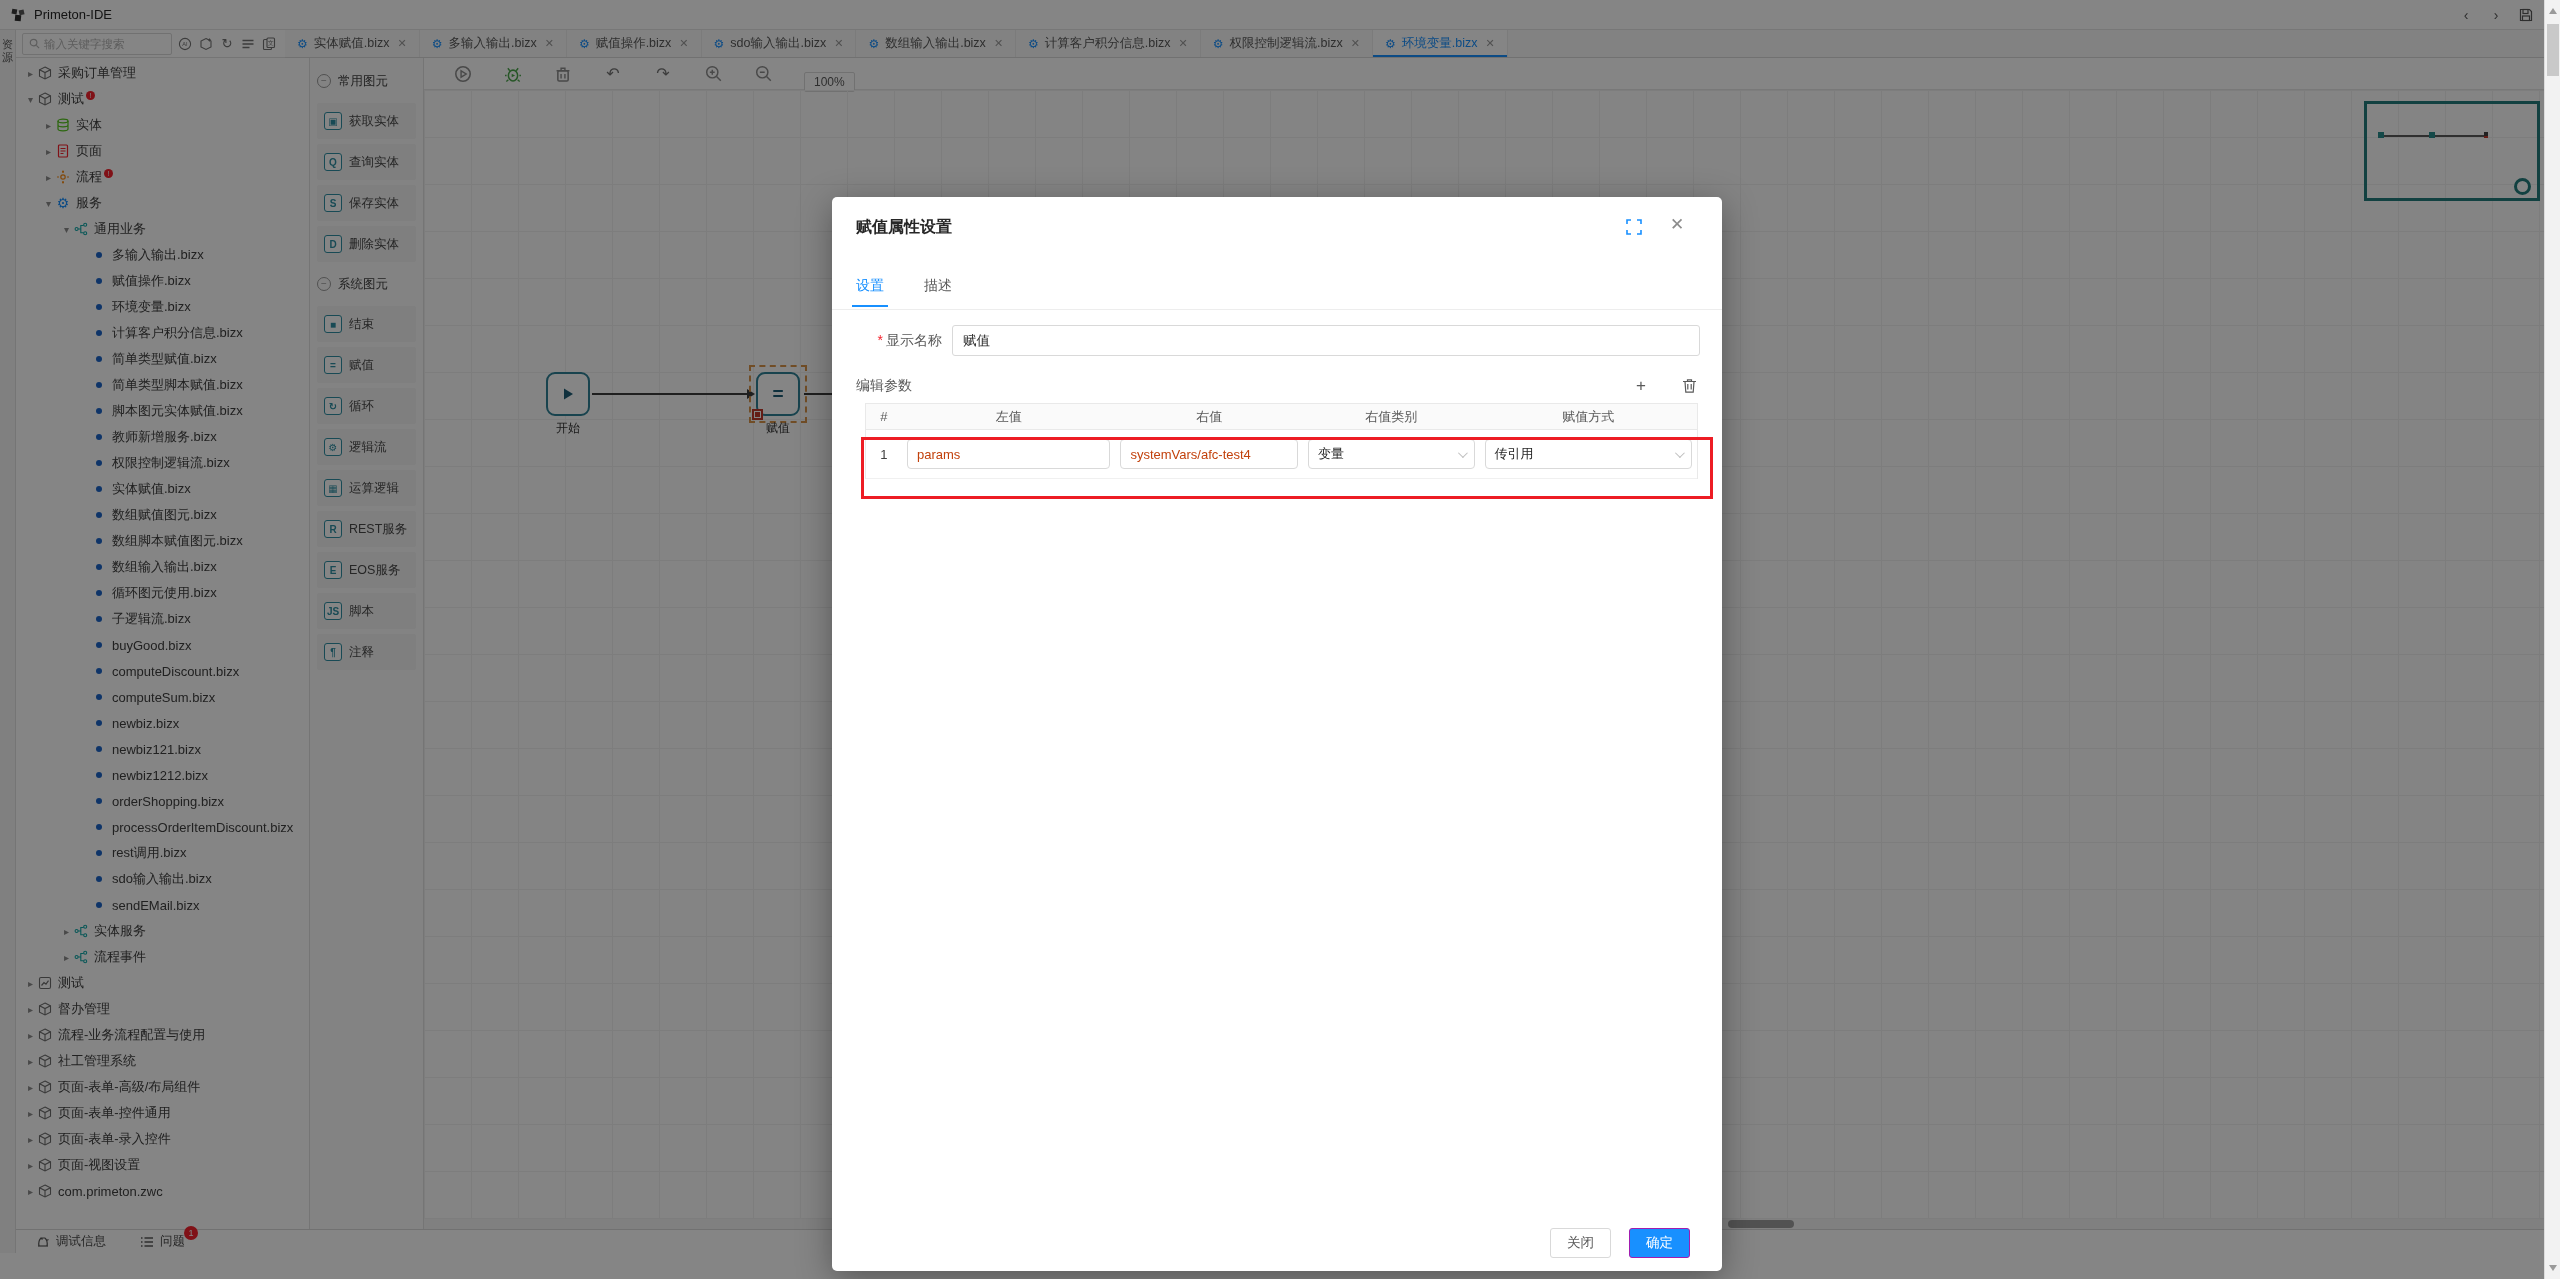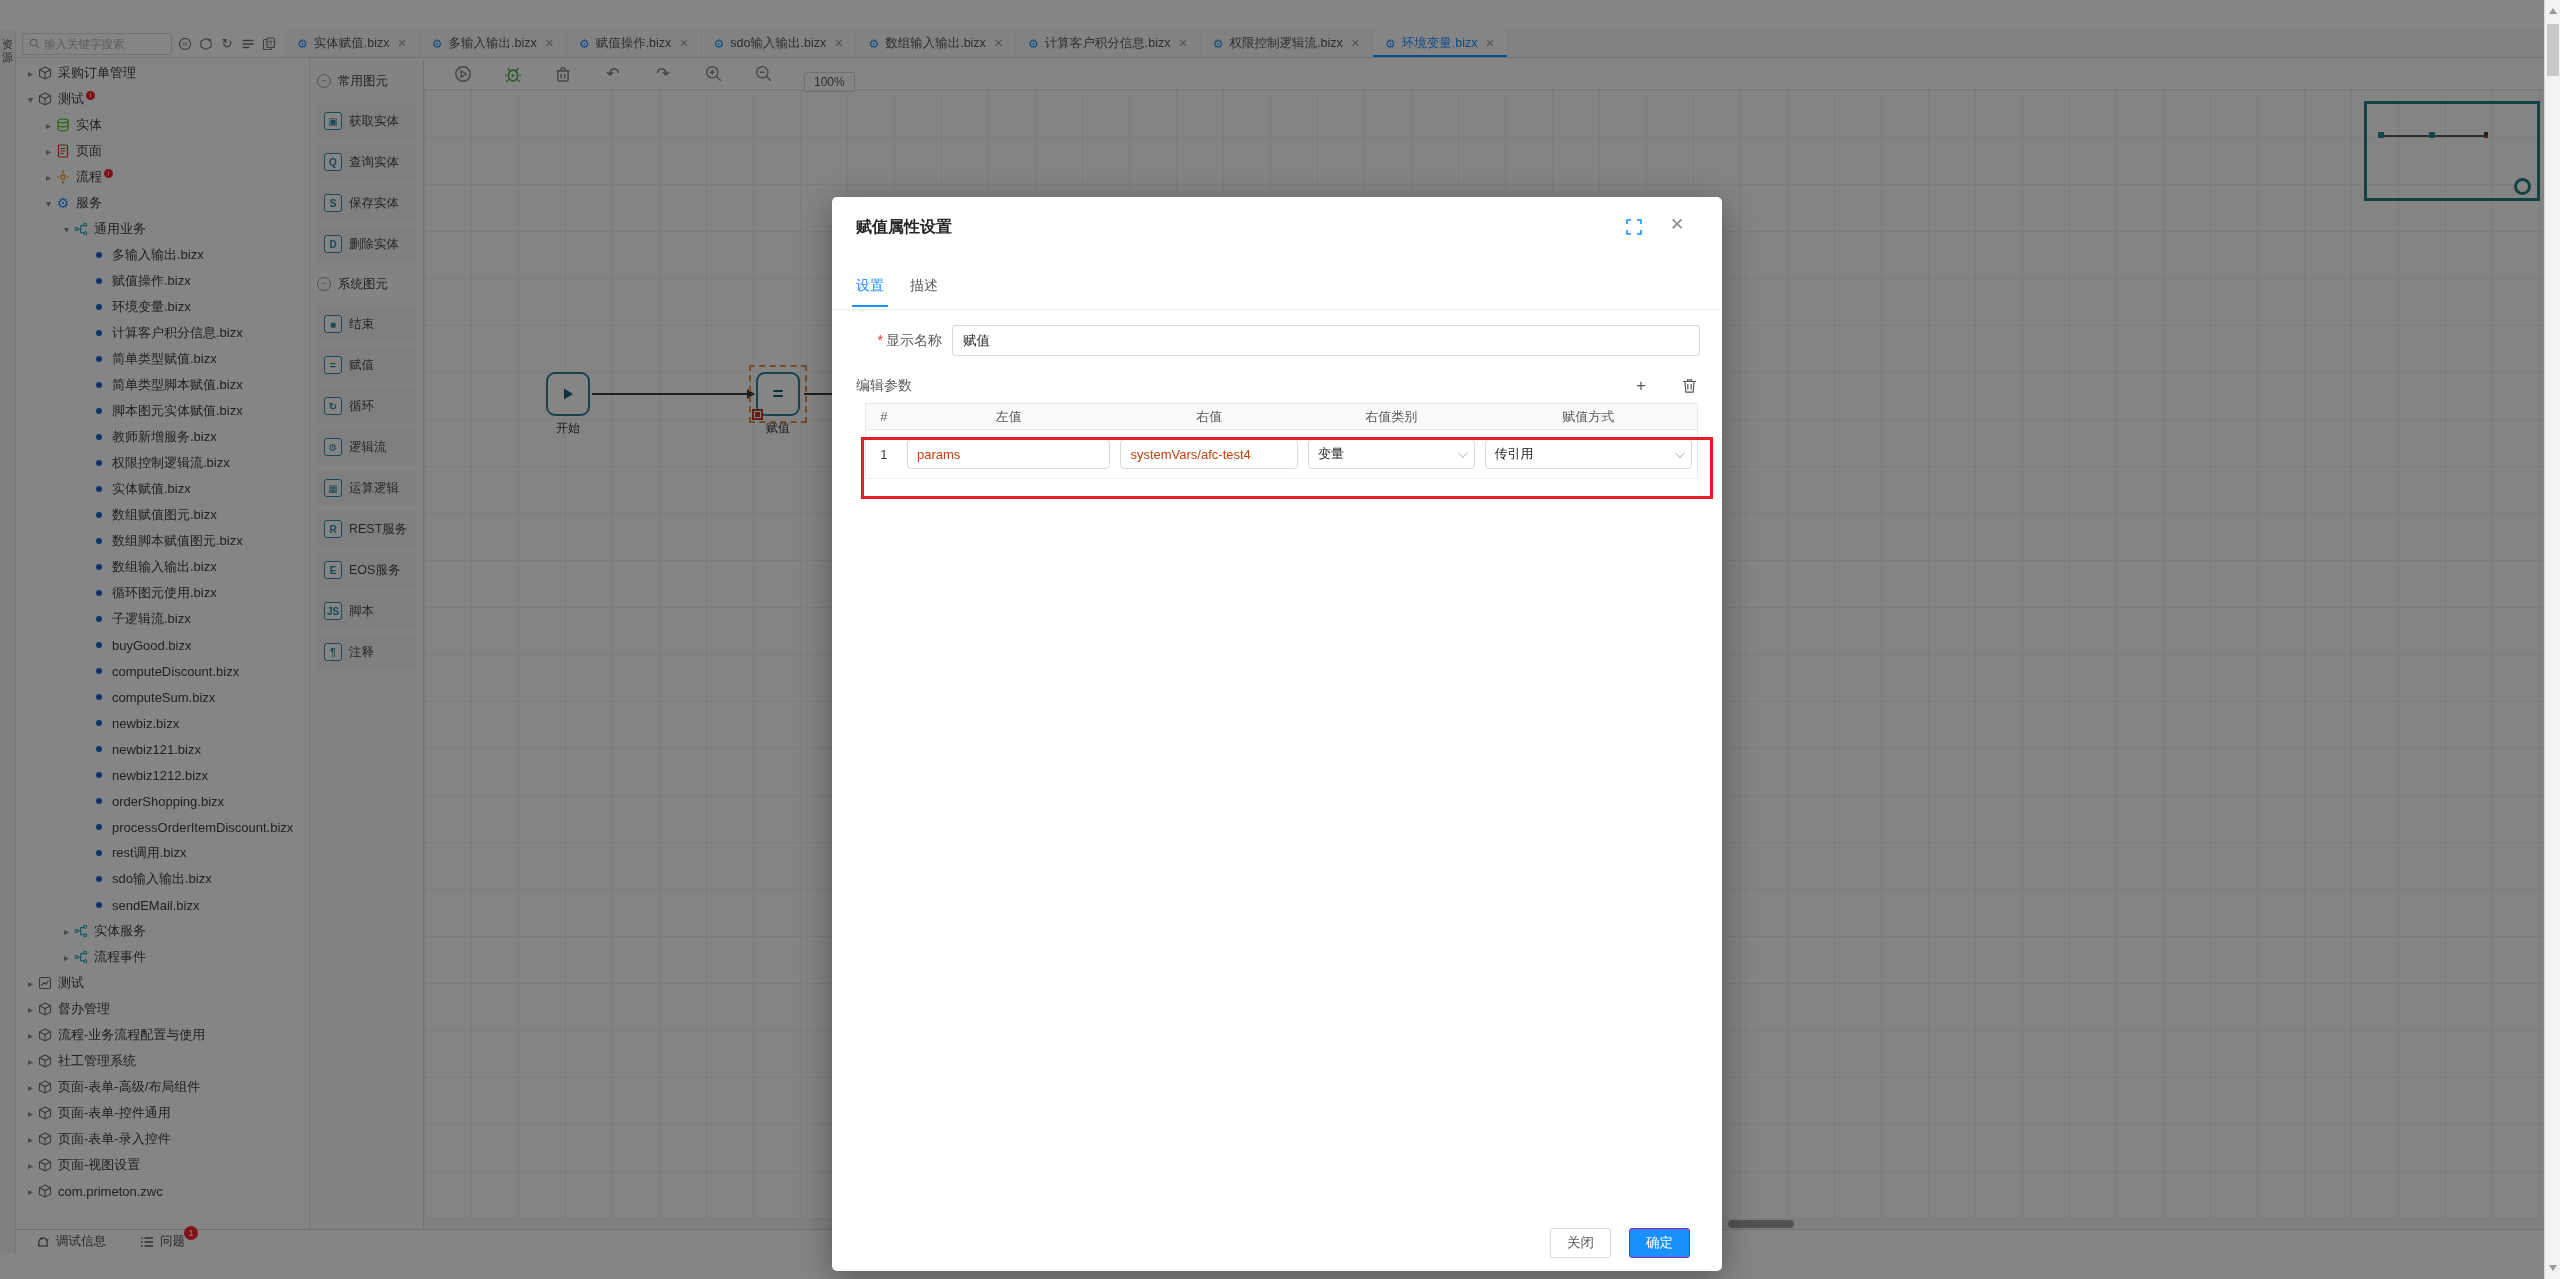--- a/index.html
+++ b/index.html
@@ -106,21 +106,21 @@
   .vs-thumb { position:absolute; left:2px; top:24px; width:12px; height:52px; background:#c9c9c9; cursor:grab; }
 
   
   .overlay { position:absolute; left:0; top:0; width:2544px; height:1279px; background:rgba(0,0,0,0.48); z-index:40; }
   .dialog { position:absolute; left:832px; top:197px; width:890px; height:1074px; background:#fff; border-radius:5px;
     box-shadow:0 8px 34px rgba(0,0,0,0.35); z-index:50; }
   .dlg-title { position:absolute; left:24px; top:20px; font-size:16px; font-weight:bold; color:#262626; }
   .dlg-expand { position:absolute; left:794px; top:22px; width:16px; height:16px; cursor:pointer; }
   .dlg-close { position:absolute; left:834px; top:16px; width:22px; height:22px; color:#8c8c8c; font-size:17px;
     display:flex; align-items:center; justify-content:center; cursor:pointer; }
-  .dlg-tabs { position:absolute; left:24px; top:80px; display:flex; gap:26px; }
+  .dlg-tabs { position:absolute; left:24px; top:80px; display:flex; gap:40px; }
   .dlg-tab { font-size:14px; color:#595959; padding-bottom:12px; cursor:pointer; position:relative; }
   .dlg-tab.active { color:#1890ff; }
   .dlg-tab.active::after { content:""; position:absolute; left:-4px; right:-4px; bottom:0; height:2.5px; background:#1890ff; }
   .dlg-tabline { position:absolute; left:0px; top:112px; width:890px; height:1px; background:#ededed; }
   .form-row { position:absolute; left:0; top:128px; width:890px; height:32px; display:flex; align-items:center; }
   .form-label { width:110px; text-align:right; font-size:14px; color:#595959; }
   .req { color:#f5222d; margin-right:3px; }
   .form-input { position:absolute; left:120px; top:0; width:748px; height:31px; border:1px solid #d9d9d9; border-radius:3px;
     padding:0 10px; font-size:13.5px; color:#262626; outline:none; font-family:inherit; }
   .sec-row { position:absolute; left:24px; top:180px; width:842px; display:flex; align-items:center; }
@@ -144,20 +144,39 @@
   .btn { height:30px; padding:4px 16px; border-radius:3px; font-size:13.5px; display:flex; align-items:center; cursor:pointer; }
   .btn.ghost { background:#fff; border:1px solid #d9d9d9; color:#595959; }
   .btn.primary { background:#1890ff; border:1px solid #a21caf; color:#fff; }
   .uni { line-height:1; }
 </style>
 </head>
 <body>
 
 <div class="stage">
 
+  <div class="titlebar">
+    <svg class="app-logo" viewBox="0 0 16 16">
+      <rect x="2" y="2" width="5" height="5" fill="#3a3a3a" transform="rotate(10 4 4)"></rect>
+      <rect x="9" y="3" width="5" height="5" fill="#565656" transform="rotate(-12 11 5)"></rect>
+      <rect x="5" y="8" width="6" height="6" fill="#2e2e2e" transform="rotate(6 8 11)"></rect>
+    </svg>
+    <span class="app-title">Primeton-IDE</span>
+    <div class="titlebar-right">
+      <span class="tb-ic">‹</span>
+      <span class="tb-ic">›</span>
+      <span class="tb-ic">
+        <svg width="14" height="14" viewBox="0 0 14 14">
+            <path d="M1.5 1.5h9l2 2v9h-11z" fill="none" stroke="#595959" stroke-width="1.2"></path>
+            <rect x="4" y="1.5" width="5" height="4" fill="none" stroke="#595959" stroke-width="1.2"></rect>
+            <rect x="3.5" y="8" width="7" height="4.5" fill="none" stroke="#595959" stroke-width="1.2"></rect>
+          </svg>
+      </span>
+    </div>
+  </div>
 
   <div class="side-strip" title="资源">
     <span id="vstrip">资<br>源</span>
   </div>
 
   <div class="search-row">
     <div class="search-box">
       <svg width="11" height="11" viewBox="0 0 12 12">
           <circle cx="5" cy="5" r="3.6" fill="none" stroke="#b3b3b3" stroke-width="1.3"></circle>
           <path d="M8 8l3 3" stroke="#b3b3b3" stroke-width="1.3"></path>

